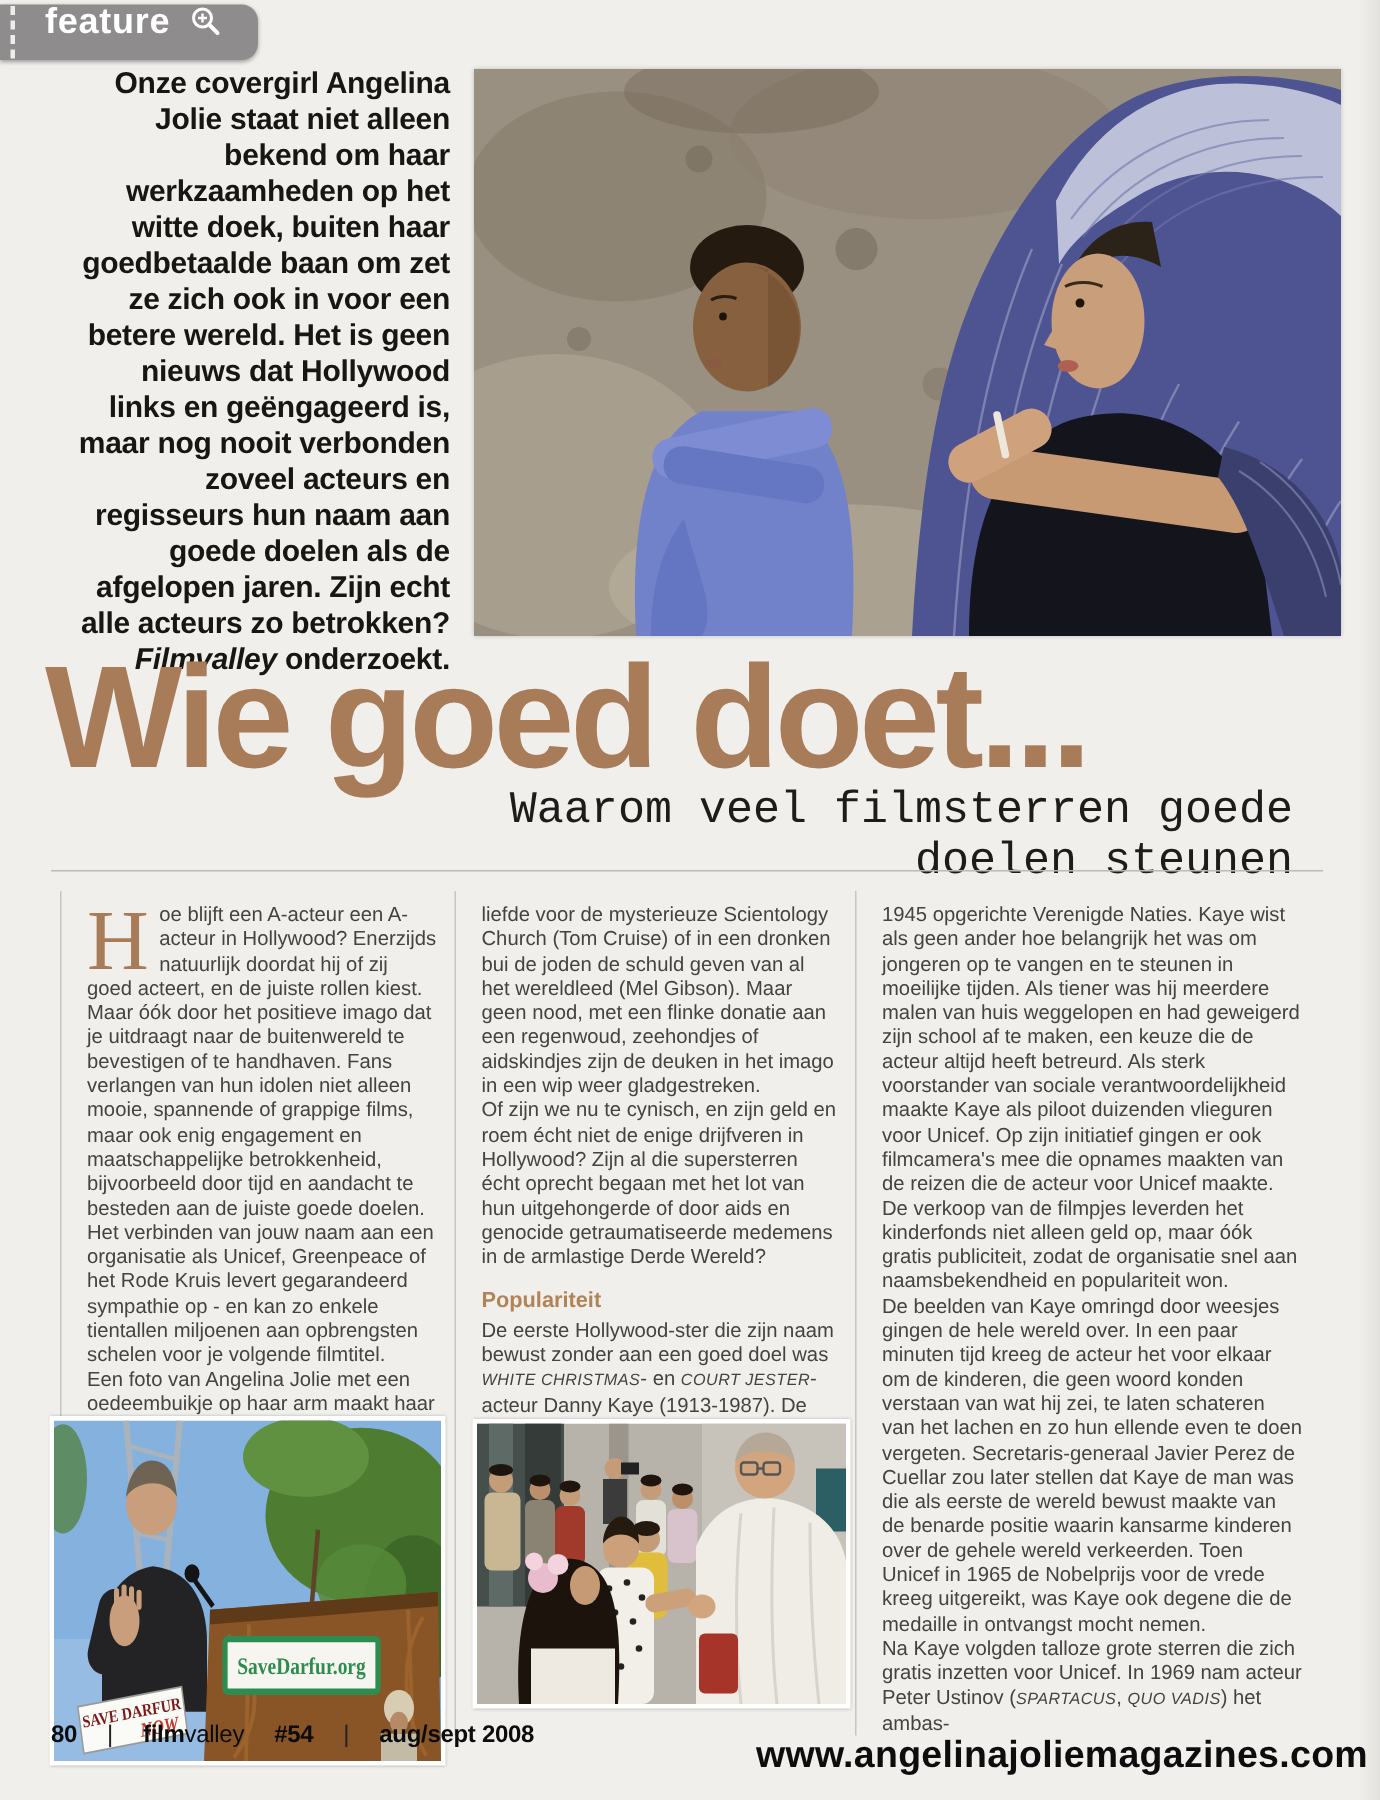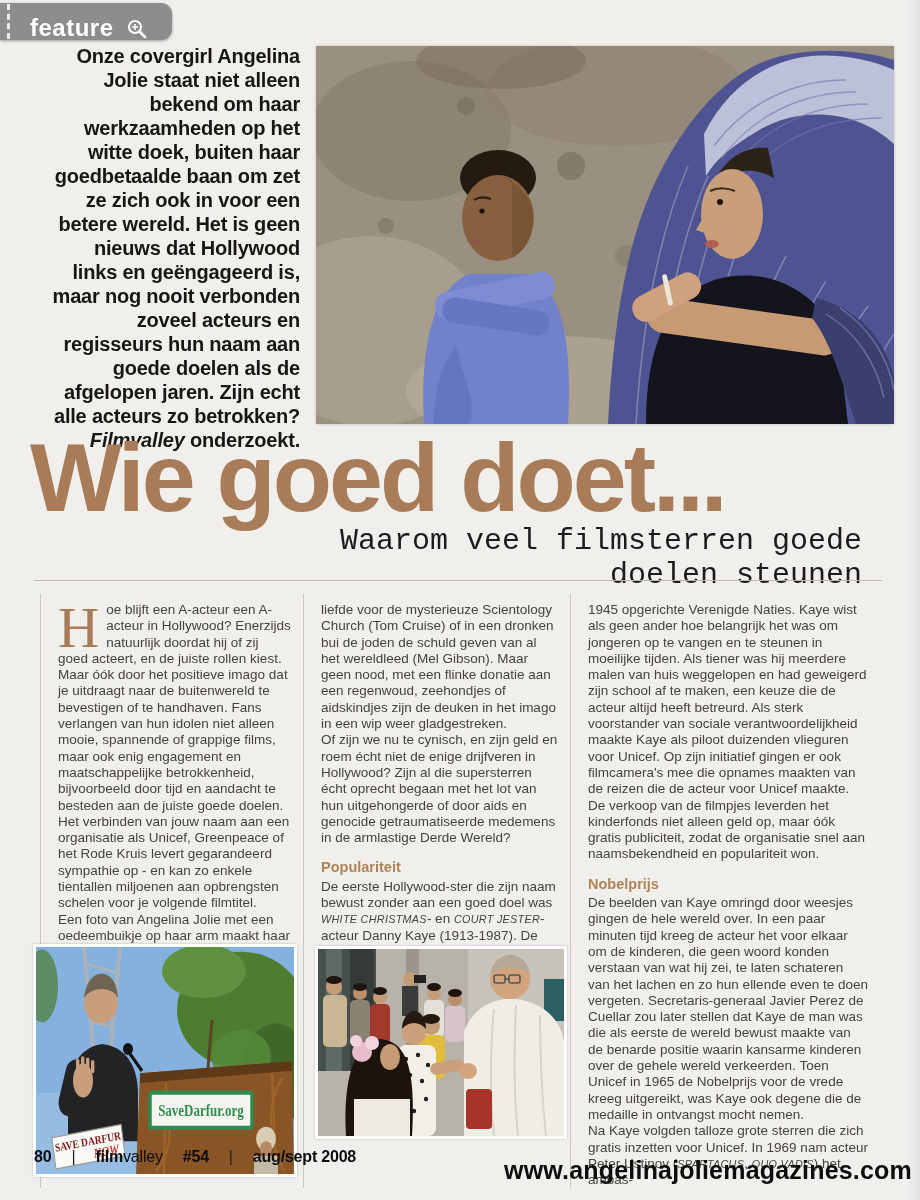--- a/index.html
+++ b/index.html
@@ -3,21 +3,21 @@
 <meta charset="utf-8">
 <style>
   html,body{margin:0;padding:0;}
   body{width:920px;height:1200px;background:#f1efec;font-family:"Liberation Sans",sans-serif;}
   .page{position:relative;width:920px;height:1200px;background:#f1efec;overflow:hidden;}
   .page::after{content:"";position:absolute;right:0;top:0;width:14px;height:100%;
     background:linear-gradient(to right,rgba(0,0,0,0),rgba(0,0,0,.06));pointer-events:none;}
 
   
   .feature-tab{position:absolute;left:0;top:3px;width:172px;height:37px;background:#8e8c8d;
-    border-radius:0 11px 11px 0;display:flex;align-items:flex-end;padding-left:30px;box-sizing:border-box;
+    border-radius:0 11px 11px 0;display:flex;align-items:flex-start;padding-left:30px;box-sizing:border-box;
     box-shadow:0 1px 3px rgba(0,0,0,.35);}
   .tab-dashes{position:absolute;left:7px;top:1px;bottom:1px;border-left:3px dashed #efedea;}
   .feature-label{color:#fff;font-size:24px;font-weight:bold;letter-spacing:.5px;line-height:1;}
   .mag-icon{margin-left:12px;display:inline-flex;}
 
   
   .intro{position:absolute;left:48px;top:44px;width:252px;text-align:right;font-size:20px;
     line-height:24px;font-weight:bold;color:#171613;letter-spacing:-.2px;}
   .intro .mag{font-style:italic;}
 
@@ -158,21 +158,20 @@
       <p>Een foto van Angelina Jolie met een oedeembuikje op haar arm maakt haar zonder enig voorbehoud sympathiek. En omgekeerd gaat dat principe net zo goed op, het publiek houdt niet van supersterren die door blijven zeuren over hun</p>
     </div>
     <div class="col col-2">
       <p>liefde voor de mysterieuze Scientology Church (Tom Cruise) of in een dronken bui de joden de schuld geven van al het wereldleed (Mel Gibson). Maar geen nood, met een flinke donatie aan een regenwoud, zeehondjes of aidskindjes zijn de deuken in het imago in een wip weer gladgestreken.</p>
       <p>Of zijn we nu te cynisch, en zijn geld en roem écht niet de enige drijfveren in Hollywood? Zijn al die supersterren écht oprecht begaan met het lot van hun uitgehongerde of door aids en genocide getraumatiseerde medemens in de armlastige Derde Wereld?</p>
       <div class="subhead">Populariteit</div>
       <p><span>De eerste Hollywood-ster die zijn naam bewust zonder aan een goed doel was </span><span class="movie">white christmas</span><span>- en </span><span class="movie">court jester</span><span>-acteur Danny Kaye (1913-1987). De populaire komiek raakte in 1954 betrokken bij Unicef, het kinderfonds van de in</span></p>
     </div>
     <div class="col col-3">
       <p>1945 opgerichte Verenigde Naties. Kaye wist als geen ander hoe belangrijk het was om jongeren op te vangen en te steunen in moeilijke tijden. Als tiener was hij meerdere malen van huis weggelopen en had geweigerd zijn school af te maken, een keuze die de acteur altijd heeft betreurd. Als sterk voorstander van sociale verantwoordelijkheid maakte Kaye als piloot duizenden vlieguren voor Unicef. Op zijn initiatief gingen er ook filmcamera's mee die opnames maakten van de reizen die de acteur voor Unicef maakte. De verkoop van de filmpjes leverden het kinderfonds niet alleen geld op, maar óók gratis publiciteit, zodat de organisatie snel aan naamsbekendheid en populariteit won.</p>
-      <div class="subhead">Nobelprijs</div>
       <p>De beelden van Kaye omringd door weesjes gingen de hele wereld over. In een paar minuten tijd kreeg de acteur het voor elkaar om de kinderen, die geen woord konden verstaan van wat hij zei, te laten schateren van het lachen en zo hun ellende even te doen vergeten. Secretaris-generaal Javier Perez de Cuellar zou later stellen dat Kaye de man was die als eerste de wereld bewust maakte van de benarde positie waarin kansarme kinderen over de gehele wereld verkeerden. Toen Unicef in 1965 de Nobelprijs voor de vrede kreeg uitgereikt, was Kaye ook degene die de medaille in ontvangst mocht nemen.</p>
       <p><span>Na Kaye volgden talloze grote sterren die zich gratis inzetten voor Unicef. In 1969 nam acteur Peter Ustinov (</span><span class="movie">spartacus</span><span>, </span><span class="movie">quo vadis</span><span>) het ambas-</span></p>
     </div>
   </div>
 
   <div class="photo photo-clooney">
     <svg viewBox="0 0 258 187" preserveAspectRatio="none">
       <g>
         <rect width="258" height="187" fill="#84b1de"></rect>
         <rect y="120" width="130" height="67" fill="#a8c8e8" opacity=".5"></rect>

